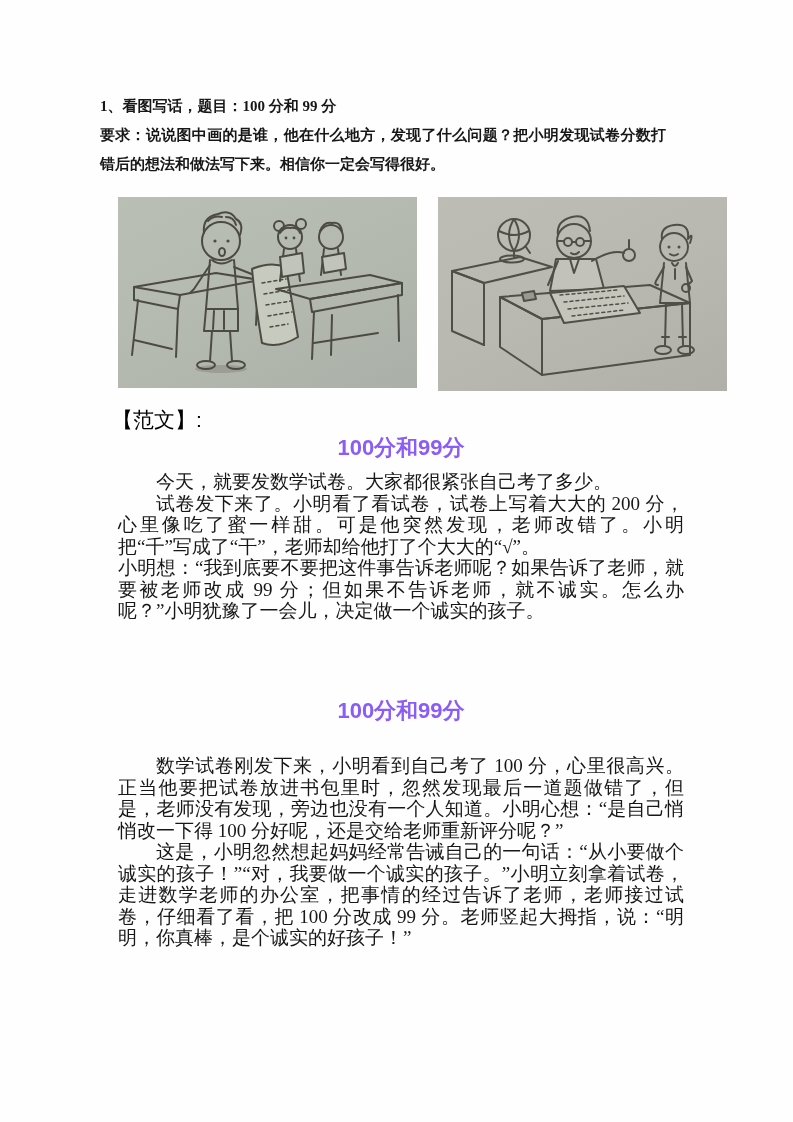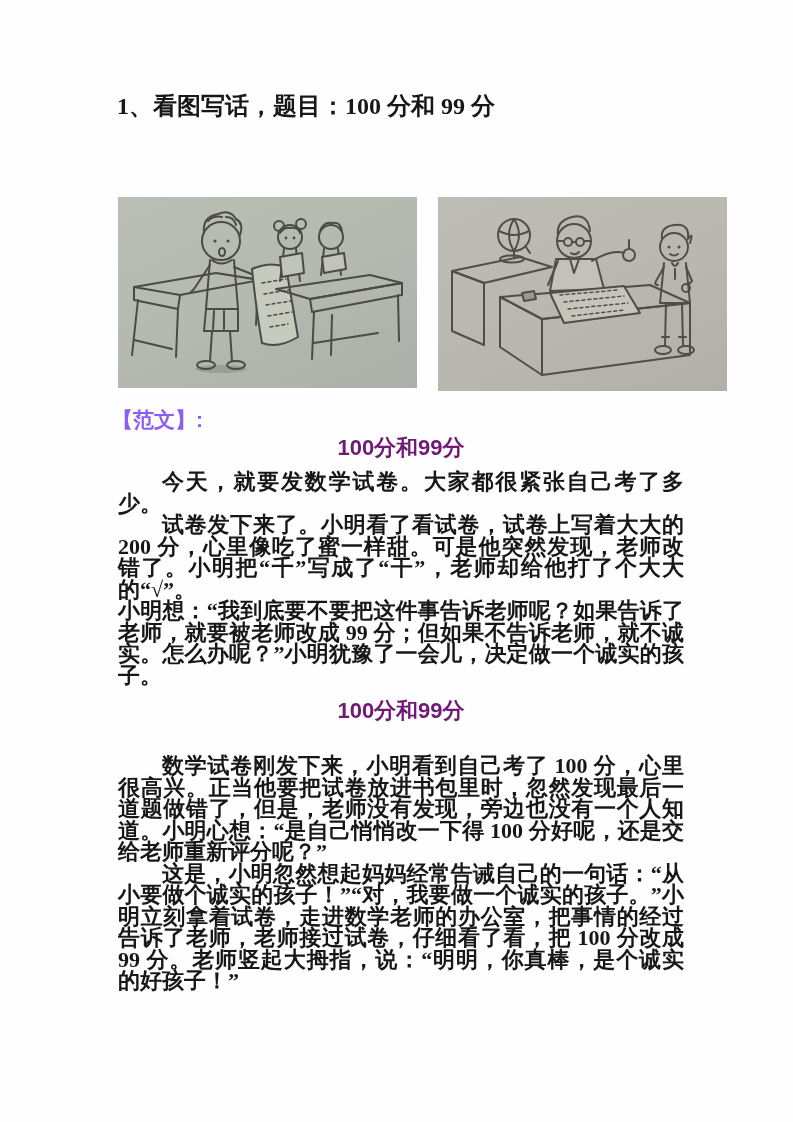--- a/index.html
+++ b/index.html
@@ -9,23 +9,23 @@
     height: 1122px;
     background: #fefefe;
     overflow: hidden;
     font-family: "Liberation Serif", "DejaVu Serif", serif;
     color: #171717;
   }
 
   
   .header {
     position: absolute;
-    left: 117px; top: 92px; width: 566px;
+    left: 100px; top: 92px; width: 566px;
     font-weight: bold;
-    font-size: 24px;
+    font-size: 15px;
     line-height: 29px;
   }
   .header p { margin: 0; }
   .h-req { text-align: justify; }
 
   
   .images {
     position: absolute;
     left: 118px; top: 197px;
     display: flex;
@@ -38,62 +38,62 @@
   }
   .photo svg { display: block; width: 100%; height: 100%; }
   .photo-left  { width: 299px; height: 191px; background: linear-gradient(155deg, #babfb6 0%, #b4b9b0 55%, #aab0a7 100%); }
   .photo-right { width: 289px; height: 194px; background: linear-gradient(155deg, #bdbcb5 0%, #b8b7b0 55%, #b0afa8 100%); }
 
   
   .fanwen {
     position: absolute;
     left: 112px; top: 406px;
     font-family: "Liberation Sans", "DejaVu Sans", sans-serif;
-    font-weight: bold;
+    font-weight: normal;
     font-size: 21px;
-    color: #8b5cf6;
+    color: #000000;
     text-align: right;
   }
 
   
   .essay-title {
     position: absolute;
     left: 118px; width: 566px;
     margin: 0;
     text-align: center;
     font-family: "Liberation Sans", "DejaVu Sans", sans-serif;
     font-weight: bold;
     font-size: 22px;
     line-height: 24px;
-    color: #701a75;
+    color: #8b5cf6;
   }
   .t1 { top: 436px; }
   .t2 { top: 699px; }
 
   
   .essay {
     position: absolute;
     left: 118px; width: 566px;
-    font-size: 22px;
+    font-size: 19px;
     line-height: 21.5px;
     text-align: justify;
-    font-weight: bold;
   }
   .e1 { top: 471px; }
   .e2 { top: 755px; }
   .essay p { margin: 0; }
   .essay p.indent { text-indent: 2em; }
 </style>
 </head>
 <body>
 
 <div class="page">
 
   <div class="header">
     <p class="h-line">1、看图写话，题目：100 分和 99 分</p>
+    <p class="h-req">要求：说说图中画的是谁，他在什么地方，发现了什么问题？把小明发现试卷分数打错后的想法和做法写下来。相信你一定会写得很好。</p>
   </div>
 
   <div class="images">
 
     <div class="photo photo-left">
       <svg viewBox="0 0 299 191">
         <g stroke="#4c4b43" stroke-width="2" fill="none" stroke-linecap="round" stroke-linejoin="round">
           <g>
             <path d="M16,90 L98,76 L142,83 L62,98 Z"></path>
             <path d="M16,90 L16,103 L60,112 L62,98"></path>

